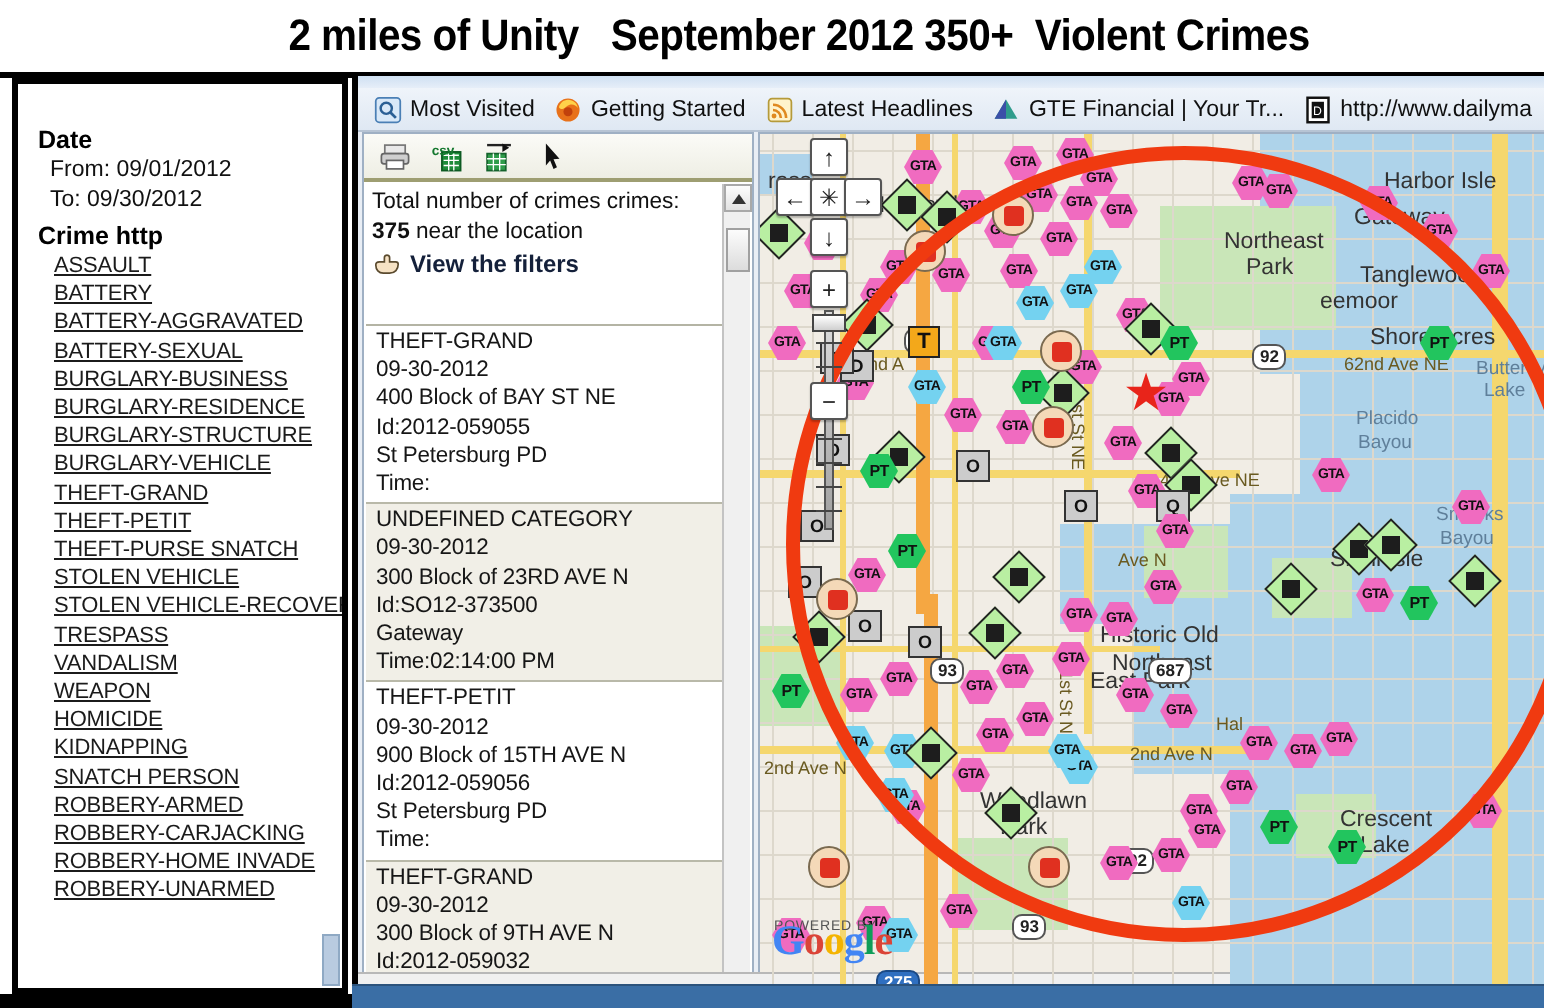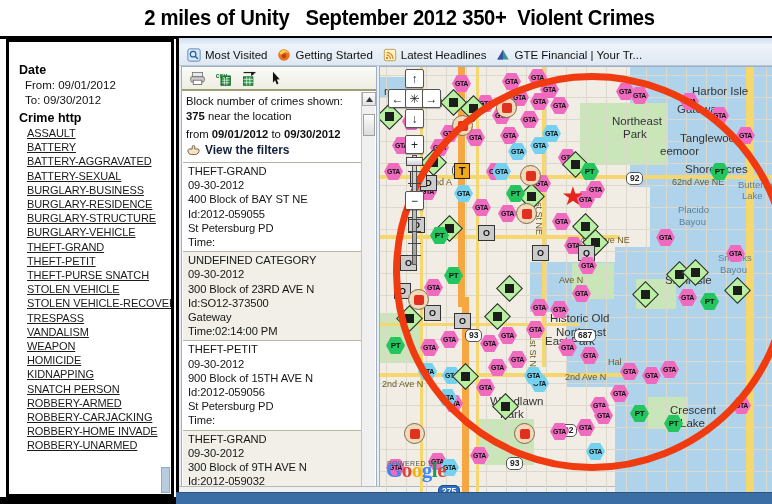--- a/index.html
+++ b/index.html
@@ -309,20 +309,28 @@
             </svg></span>
           <span>Latest Headlines</span>
         </div>
         <div class="bm">
           <span class="bm-ico"><svg viewBox="0 0 16 16">
               <path d="M8 2 L14.5 13 L1.5 13 Z" fill="#2f9c8c"></path>
               <path d="M8 2 L8 13 L1.5 13 Z" fill="#3b4fa8"></path>
             </svg></span>
           <span>GTE Financial | Your Tr...</span>
         </div>
+        <div class="bm">
+          <span class="bm-ico"><svg viewBox="0 0 16 16">
+              <rect x="2" y="1" width="12" height="14" fill="#fff" stroke="#111" stroke-width="1.4"></rect>
+              <rect x="4.4" y="3.3" width="7" height="9.4" fill="#111"></rect>
+              <text x="5.2" y="11" font-size="7" fill="#fff" font-family="Liberation Sans, sans-serif">D</text>
+            </svg></span>
+          <span>http://www.dailyma</span>
+        </div>
       </div>
 
     <div id="results-pane">
       <div id="results-toolbar">
         <svg class="tool-ico" viewBox="0 0 20 20">
           <rect x="4" y="3" width="12" height="5" fill="#e9e9e9" stroke="#777"></rect>
           <rect x="2" y="8" width="16" height="6" rx="1.5" fill="#cfcfcf" stroke="#666"></rect>
           <rect x="5" y="12" width="10" height="5" fill="#fff" stroke="#666"></rect>
         </svg>
         <svg class="tool-ico" viewBox="0 0 20 20">
@@ -335,29 +343,23 @@
           <path d="M12 2l4 2.5-4 2.5z" fill="#111"></path>
           <rect x="3" y="8" width="11" height="10" fill="#2f9c4a" stroke="#14622b"></rect>
           <path d="M3 11h11M3 14.5h11M6.7 8v10M10.4 8v10" stroke="#fff" stroke-width="0.8"></path>
         </svg>
         <svg class="tool-ico" viewBox="0 0 20 20">
           <path d="M7 2 L7 15 L9.5 12 L11.5 17 L13.5 16 L11.5 11.3 L15 11 Z" fill="#111"></path>
         </svg>
       </div>
 
       <div id="results-summary">
-        <div>Block number of crimes shown:</div>
+        <div>Total number of crimes crimes:</div>
         <div id="summary-l2">
           <b>375</b><span> near the location</span>
-        </div>
-        <div id="summary-l3">
-          <span>from</span>
-          <b>09/01/2012</b>
-          <span>to</span>
-          <b>09/30/2012</b>
         </div>
         <div id="view-filters">
           <svg width="15" height="14" viewBox="0 0 16 15">
             <path d="M2 8c0-1 1-1.6 2-1.6h2.6V4.2c0-.9.6-1.5 1.4-1.5s1.4.6 1.4 1.5v2.2h3.2c1 0 1.4.6 1.4 1.3 0 2.6-1.7 4.7-4.6 4.7H6C3.6 12.4 2 10.6 2 8z" fill="#f6e2c4" stroke="#5a4a2e" stroke-width="0.9"></path>
           </svg>
           <span>View the filters</span>
         </div>
       </div>
 
       <div id="crime-list">

